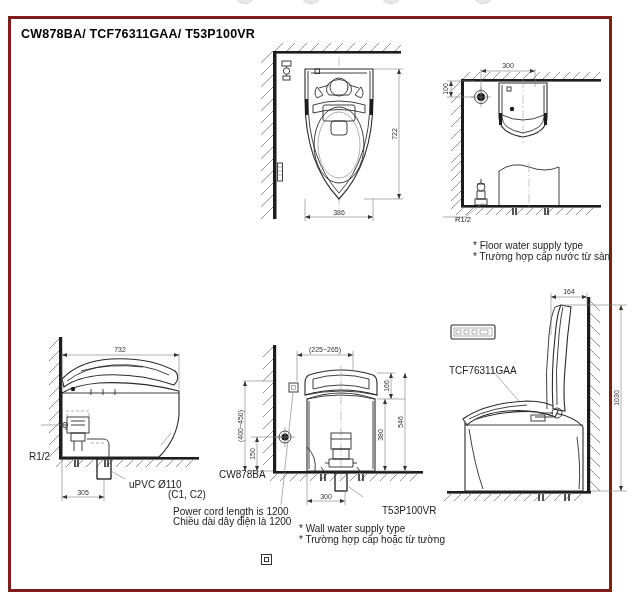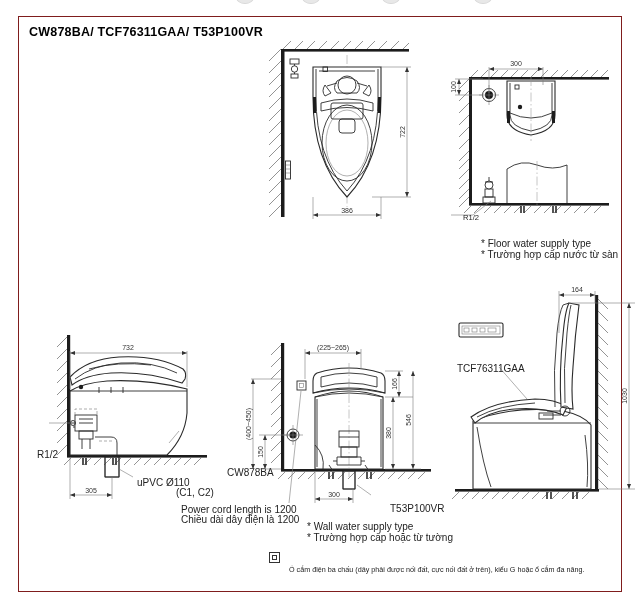--- a/index.html
+++ b/index.html
@@ -1,20 +1,20 @@
 <!DOCTYPE html>
 <html><head>
 <meta charset="utf-8">
 <style>
   html,body{margin:0;padding:0;background:#ffffff;}
   body{width:642px;height:608px;overflow:hidden;
        font-family:"Liberation Sans","DejaVu Sans",sans-serif;color:#1a1a1a;}
   #page{position:relative;width:642px;height:608px;background:#fff;}
-  .sheet{position:absolute;left:18px;top:16px;width:604px;height:576px;
-         border:1px solid #7f1d1d;background:#fff;box-sizing:border-box;}
+  .sheet{position:absolute;left:8px;top:16px;width:604px;height:576px;
+         border:3px solid #7f1d1d;background:#fff;box-sizing:border-box;}
   .topstrip{position:absolute;left:0;top:0;width:642px;height:13px;background:#fff;overflow:hidden;}
   .topstrip .ghost{position:absolute;top:-9px;width:16px;height:11px;border-radius:50%;
                    background:#e8e8e8;border:1px solid #d8d8d8;}
   .title{position:absolute;left:10px;top:8px;font-size:12.5px;font-weight:bold;
          letter-spacing:.2px;color:#000;white-space:nowrap;}
   .drw{position:absolute;}
   svg{display:block;overflow:visible;}
   .note{position:absolute;font-size:10px;line-height:10.5px;color:#222;white-space:nowrap;}
   .lbl{position:absolute;font-size:10px;color:#222;white-space:nowrap;}
   .dim{font-size:7px;fill:#333;font-family:"Liberation Sans",sans-serif;}
@@ -548,16 +548,15 @@
         <text class="dimv" x="184" y="121" transform="rotate(-90 184 121)" text-anchor="middle">1030</text>
       </svg>
     </div>
     <div class="lbl" style="left:438px;top:346px;">TCF76311GAA</div>
     <div class="lbl" style="left:0;top:0;width:0;height:0;overflow:hidden">164</div>
     <div class="lbl" style="left:0;top:0;width:0;height:0;overflow:hidden">1030</div>
 
     <div class="legendbox" style="left:250px;top:535px;">
       <i></i>
     </div>
-    <div class="footnote" style="left:270px;top:547px;">Ổ cắm điện ba chấu (dây phải được nối đất, cực nối đất ở trên), kiểu G hoặc ổ cắm đa năng.</div>
 
   </div>
 </div>
 
 </body></html>

